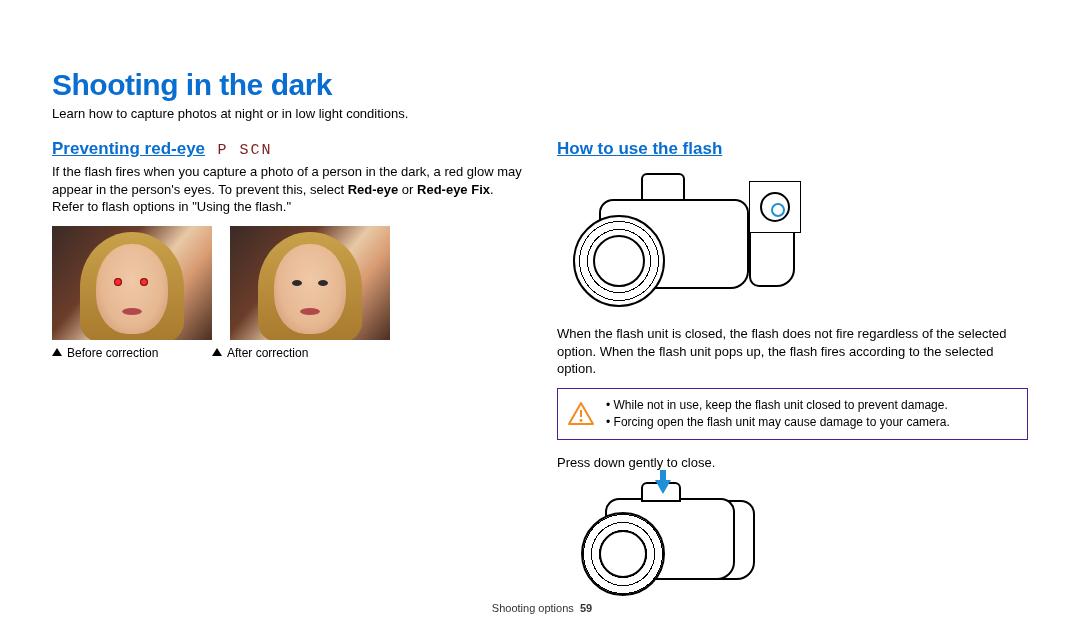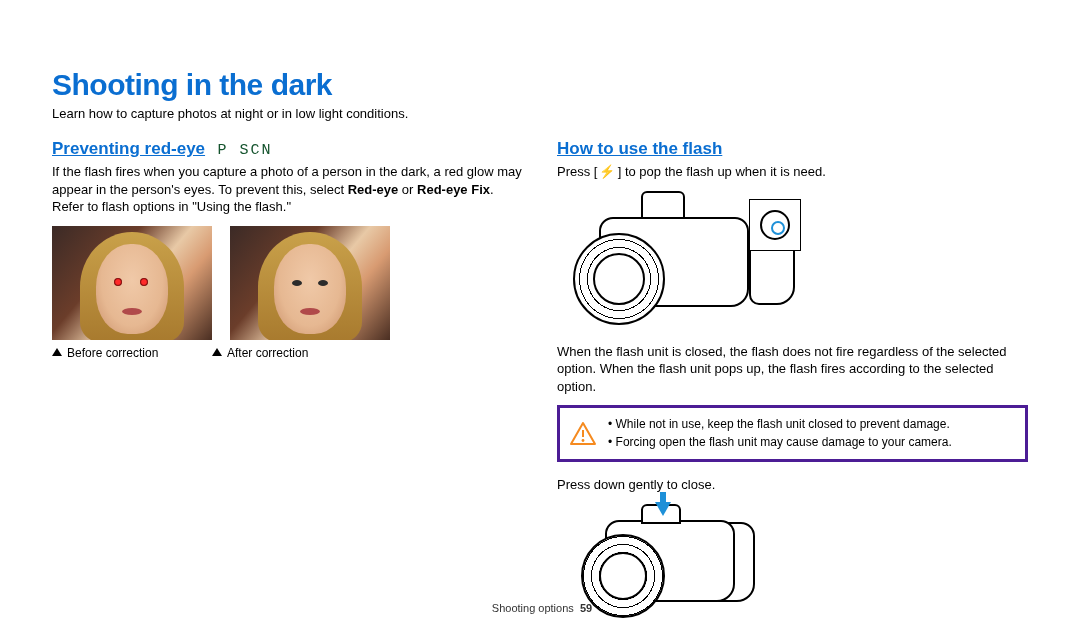--- a/index.html
+++ b/index.html
@@ -35,21 +35,21 @@
     color: #0a6ed1;
     font-size: 17px;
     font-weight: 700;
     display: inline-block;
     margin-bottom: 4px;
     text-decoration: underline;
   }
   .mode-tag {
     font-family: "Courier New", monospace;
     font-size: 15px;
-    color: #14532d;
+    color: #7f1d1d;
     margin-left: 8px;
     letter-spacing: 2px;
   }
   .body-text {
     font-size: 13px;
     line-height: 1.35;
   }
   .body-text b { font-weight: 700; }
   .photo-row {
     display: flex;
@@ -203,21 +203,21 @@
   }
   .btn-callout .knob::after{
     content:"";
     position:absolute;
     left:9px; top:9px;
     width:10px; height:10px;
     border:2px solid #1e90d8;
     border-radius:50%;
   }
   .info-box {
-    border: 3px solid #4c1d95;
+    border: 1px solid #4c1d95;
     padding: 8px 12px 8px 48px;
     position: relative;
     margin: 10px 0 14px 0;
     font-size: 12px;
     line-height: 1.45;
   }
   .info-box .warn-icon {
     position: absolute;
     left: 10px; top: 50%;
     transform: translateY(-50%);
@@ -282,23 +282,20 @@
         <span class="tri"></span><span>Before correction</span>
       </div>
       <div>
         <span class="tri"></span><span>After correction</span>
       </div>
     </div>
   </div>
 
   <div class="col">
     <div class="section-heading">How to use the flash</div>
-    <p class="body-text">
-      <span>Press [</span><span class="flash-glyph">⚡</span><span>] to pop the flash up when it is need.</span>
-    </p>
 
     <div class="camera-illust">
       <div class="cam-grip"></div>
       <div class="cam-body"></div>
       <div class="cam-flash"></div>
       <div class="cam-lens"></div>
       <div class="cam-lens-front"></div>
       <div class="btn-callout">
         <div class="knob"></div>
       </div>

